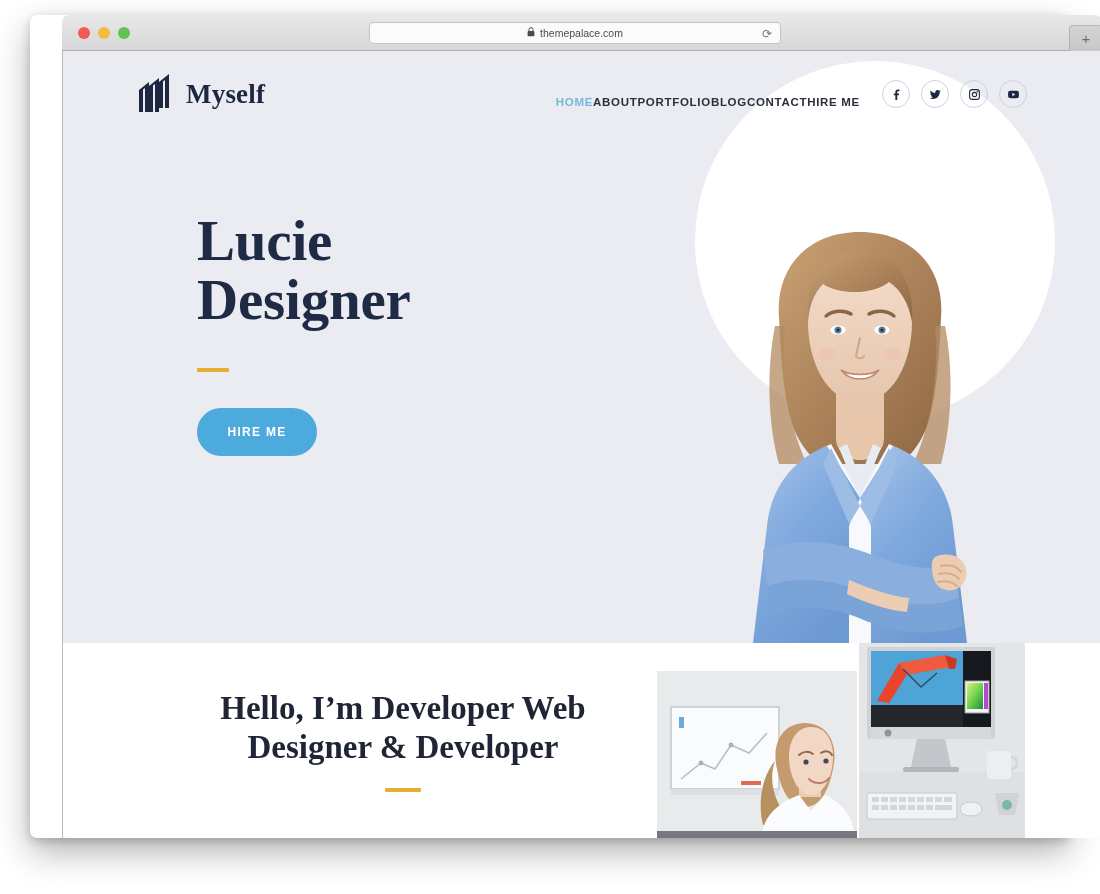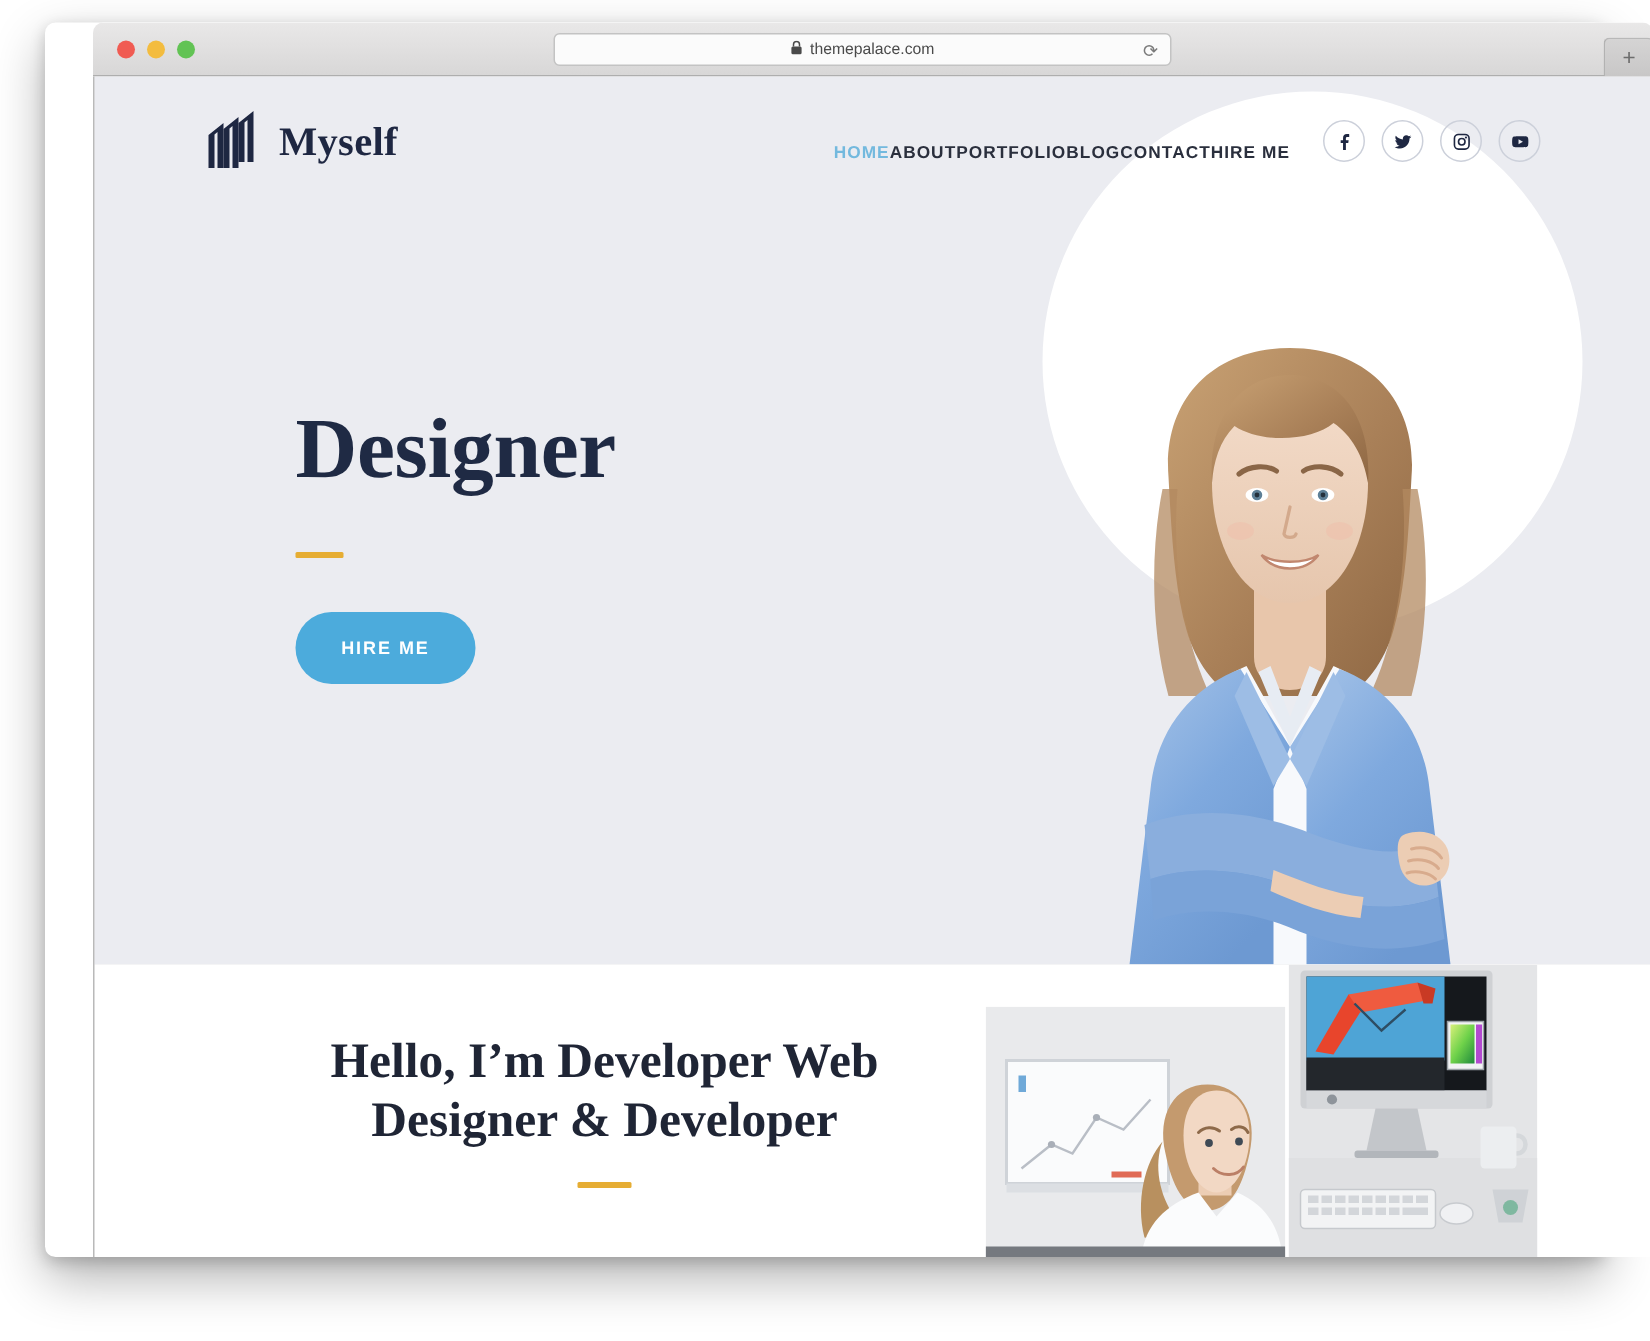--- a/index.html
+++ b/index.html
@@ -255,21 +255,21 @@
               <svg viewBox="0 0 24 24">
                   <path d="M22 12s0-3.2-.4-4.7c-.2-.8-.9-1.5-1.7-1.7C18.4 5.2 12 5.2 12 5.2s-6.4 0-7.9.4c-.8.2-1.5.9-1.7 1.7C2 8.8 2 12 2 12s0 3.2.4 4.7c.2.8.9 1.5 1.7 1.7 1.5.4 7.9.4 7.9.4s6.4 0 7.9-.4c.8-.2 1.5-.9 1.7-1.7.4-1.5.4-4.7.4-4.7zM9.9 15.1V8.9l5.4 3.1-5.4 3.1z"></path>
                 </svg>
             </a>
           </div>
         </nav>
       </header>
 
       <div class="hero-text">
         <h1 class="hero-title">
-          <br>
+          <span>Lucie</span><br>
           <span>Designer</span>
         </h1>
         <div class="gold-rule"></div>
         <button class="btn-hire">HIRE ME</button>
       </div>
 
       <div class="portrait">
         <svg viewBox="0 0 274 437" preserveAspectRatio="xMidYMax meet">
           <defs>
             <linearGradient id="hair" x1="0" y1="0" x2="1" y2="1">

